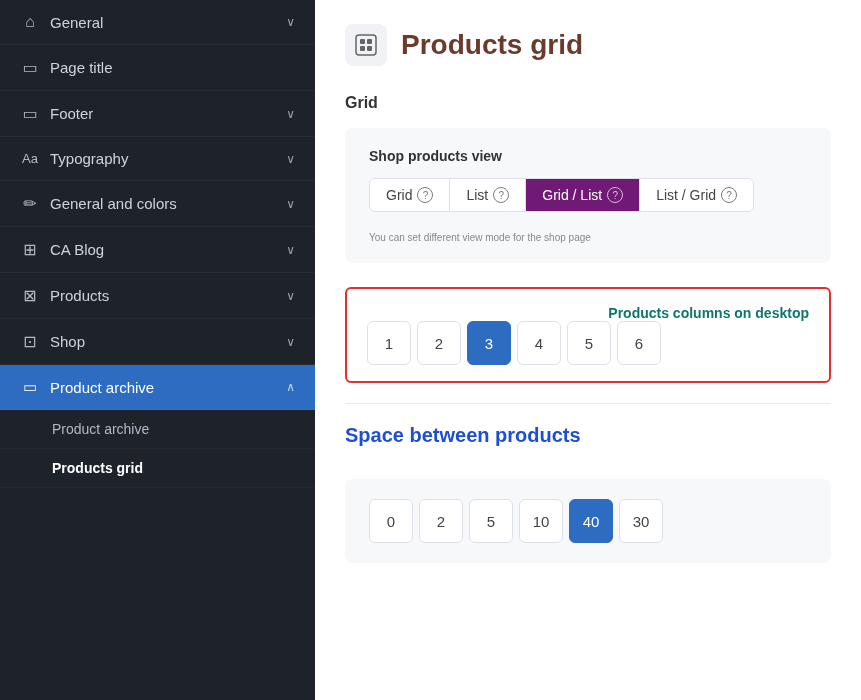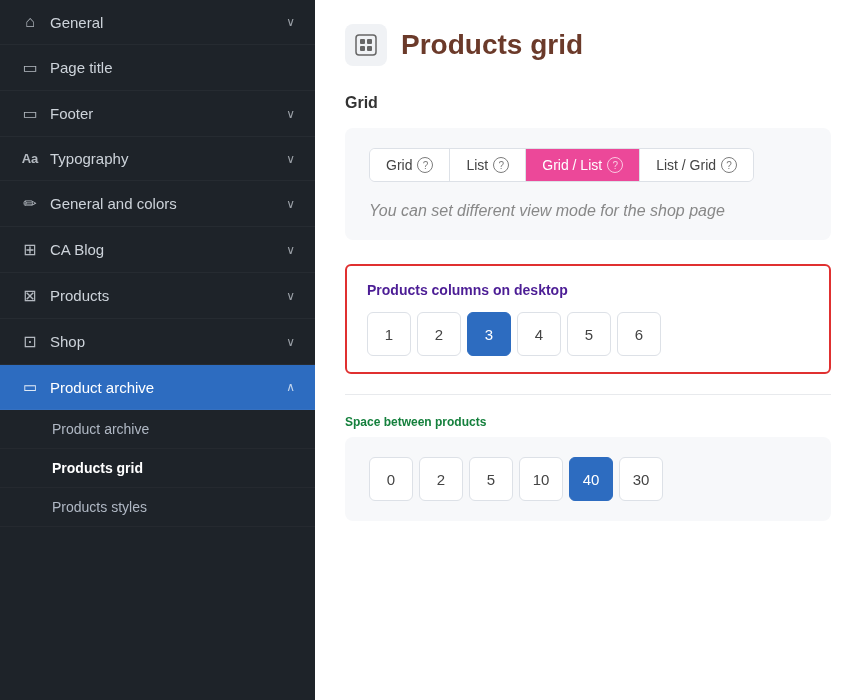--- a/index.html
+++ b/index.html
@@ -126,55 +126,54 @@
       border-right: 1px solid #dde1e7;
       cursor: pointer;
       font-size: 14px;
       color: #444;
       display: flex;
       align-items: center;
       gap: 5px;
     }
     .view-btn:last-child { border-right: none; }
     .view-btn.selected {
-      background: #ec4899;
+      background: #701a75;
       color: #fff;
     }
     .help-circle {
       display: inline-flex;
       align-items: center;
       justify-content: center;
       width: 16px;
       height: 16px;
       border-radius: 50%;
       border: 1px solid currentColor;
       font-size: 10px;
       opacity: 0.7;
     }
 
     .hint-text {
-      font-size: 16px;
+      font-size: 10px;
       color: #888;
-      font-style: italic;
       margin-top: 20px;
     }
 
     
     .columns-box {
       border: 2px solid #e03030;
       border-radius: 6px;
       padding: 16px 20px;
       margin-bottom: 8px;
       background: #fff;
     }
     .columns-box-label {
       font-size: 14px;
       font-weight: 600;
-      color: #4c1d95;
-      margin-bottom: 14px;
+      color: #0f766e;
+      text-align: right;
     }
     .number-buttons {
       display: flex;
       gap: 6px;
     }
     .num-btn {
       width: 44px;
       height: 44px;
       border-radius: 6px;
       border: 1px solid #dde1e7;
@@ -193,24 +192,24 @@
       border-color: #2d6cc0;
     }
 
     .section-divider {
       border: none;
       border-top: 1px solid #e8eaed;
       margin: 20px 0;
     }
 
     .space-section-title {
-      font-size: 12px;
-      font-weight: 600;
-      color: #15803d;
-      margin-bottom: 8px;
+      font-size: 20px;
+      font-weight: 600;
+      color: #1d4ed8;
+      margin-bottom: 32px;
     }
   </style>
 </head>
 <body>
 
 <aside class="sidebar">
 
   <div class="sidebar-item">
     <div class="sidebar-item-left">
       <span class="sidebar-icon">⌂</span>
@@ -229,21 +228,21 @@
   <div class="sidebar-item">
     <div class="sidebar-item-left">
       <span class="sidebar-icon">▭</span>
       <span>Footer</span>
     </div>
     <span class="sidebar-chevron">∨</span>
   </div>
 
   <div class="sidebar-item">
     <div class="sidebar-item-left">
-      <span class="sidebar-icon" style="font-size:13px;font-weight:700;">Aa</span>
+      <span class="sidebar-icon" style="font-size:13px;font-weight:400;">Aa</span>
       <span>Typography</span>
     </div>
     <span class="sidebar-chevron">∨</span>
   </div>
 
   <div class="sidebar-item">
     <div class="sidebar-item-left">
       <span class="sidebar-icon">✏</span>
       <span>General and colors</span>
     </div>
@@ -280,23 +279,20 @@
       <span>Product archive</span>
     </div>
     <span class="sidebar-chevron">∧</span>
   </div>
 
   <div class="sidebar-sub-item">
     <span>Product archive</span>
   </div>
   <div class="sidebar-sub-item active-sub">
     <span>Products grid</span>
-  </div>
-  <div class="sidebar-sub-item">
-    <span>Products styles</span>
   </div>
 </aside>
 
 <main class="main">
 
   <div class="page-header">
     <div class="page-header-icon">
       <svg width="22" height="22" viewBox="0 0 22 22" fill="none" xmlns="http://www.w3.org/2000/svg">
         <rect x="1" y="1" width="20" height="20" rx="3" stroke="#666" stroke-width="1.5"></rect>
         <rect x="5" y="5" width="5" height="5" rx="1" fill="#666"></rect>
@@ -304,20 +300,21 @@
         <rect x="5" y="12" width="5" height="5" rx="1" fill="#666"></rect>
         <rect x="12" y="12" width="5" height="5" rx="1" fill="#666"></rect>
       </svg>
     </div>
     <h1 class="page-header-title">Products grid</h1>
   </div>
 
   <div class="section-title">Grid</div>
 
   <div class="card">
+    <div class="card-label">Shop products view</div>
     <div class="view-buttons">
       <button class="view-btn">
         <span>Grid</span>
         <span class="help-circle">?</span>
       </button>
       <button class="view-btn">
         <span>List</span>
         <span class="help-circle">?</span>
       </button>
       <button class="view-btn selected">

